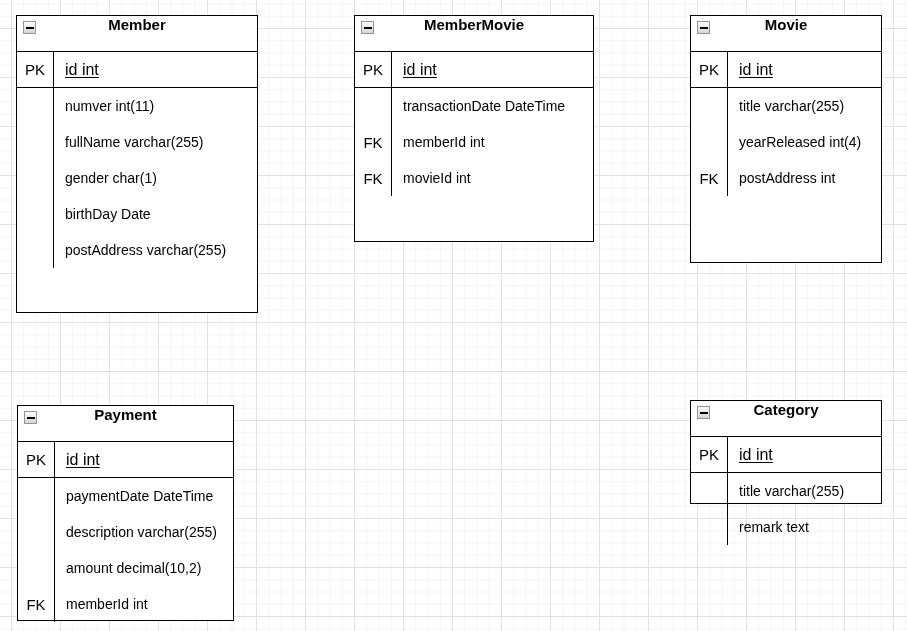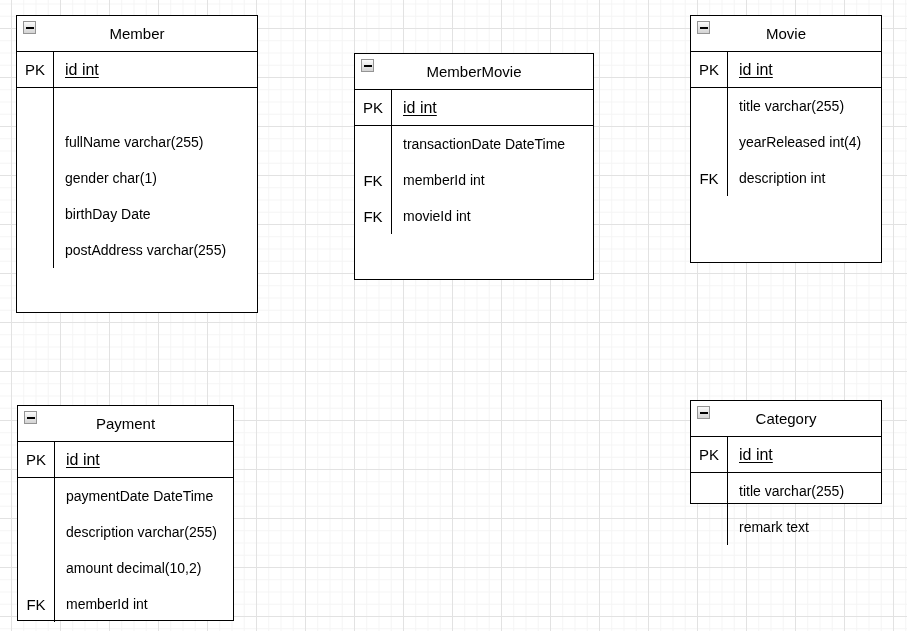--- a/index.html
+++ b/index.html
@@ -26,23 +26,23 @@
     border: 1px solid #000000;
     box-sizing: border-box;
     color: #000000;
   }
   .er-header {
     position: relative;
     height: 36px;
     border-bottom: 1px solid #000000;
     box-sizing: border-box;
     display: flex;
-    align-items: center;
+    align-items: flex-start;
     justify-content: center;
-    font-weight: normal;
+    font-weight: bold;
     font-size: 15px;
   }
   .collapse-btn {
     position: absolute;
     left: 6px; top: 5px;
     width: 13px; height: 13px;
     box-sizing: border-box;
     border: 1px solid #949494;
     background: linear-gradient(180deg, #fbfbfb, #d4d4d4);
     display: flex;
@@ -101,39 +101,40 @@
           <span class="minus"></span>
         </span>
         <span class="er-title">Member</span>
       </div>
       <div class="er-row pk-row">
         <span class="key-cell">PK</span>
         <span class="field-cell">id int</span>
       </div>
       <div class="er-row">
         <span class="key-cell"></span>
+        <span class="field-cell">numver int(11)</span>
       </div>
       <div class="er-row">
         <span class="key-cell"></span>
         <span class="field-cell">fullName varchar(255)</span>
       </div>
       <div class="er-row">
         <span class="key-cell"></span>
         <span class="field-cell">gender char(1)</span>
       </div>
       <div class="er-row">
         <span class="key-cell"></span>
         <span class="field-cell">birthDay Date</span>
       </div>
       <div class="er-row">
         <span class="key-cell"></span>
         <span class="field-cell">postAddress varchar(255)</span>
       </div>
     </div>
-    <div class="er-table" style="left: 354px; top: 15px; width: 240px; height: 227px; margin-top: 38px;">
+    <div class="er-table" style="left: 354px; top: 15px; width: 240px; height: 227px;">
       <div class="er-header">
         <span class="collapse-btn">
           <span class="minus"></span>
         </span>
         <span class="er-title">MemberMovie</span>
       </div>
       <div class="er-row pk-row">
         <span class="key-cell">PK</span>
         <span class="field-cell">id int</span>
       </div>
@@ -164,21 +165,21 @@
       <div class="er-row">
         <span class="key-cell"></span>
         <span class="field-cell">title varchar(255)</span>
       </div>
       <div class="er-row">
         <span class="key-cell"></span>
         <span class="field-cell">yearReleased int(4)</span>
       </div>
       <div class="er-row">
         <span class="key-cell">FK</span>
-        <span class="field-cell">description int</span>
+        <span class="field-cell">postAddress int</span>
       </div>
     </div>
     <div class="er-table" style="left: 17px; top: 405px; width: 217px; height: 216px;">
       <div class="er-header">
         <span class="collapse-btn">
           <span class="minus"></span>
         </span>
         <span class="er-title">Payment</span>
       </div>
       <div class="er-row pk-row">

